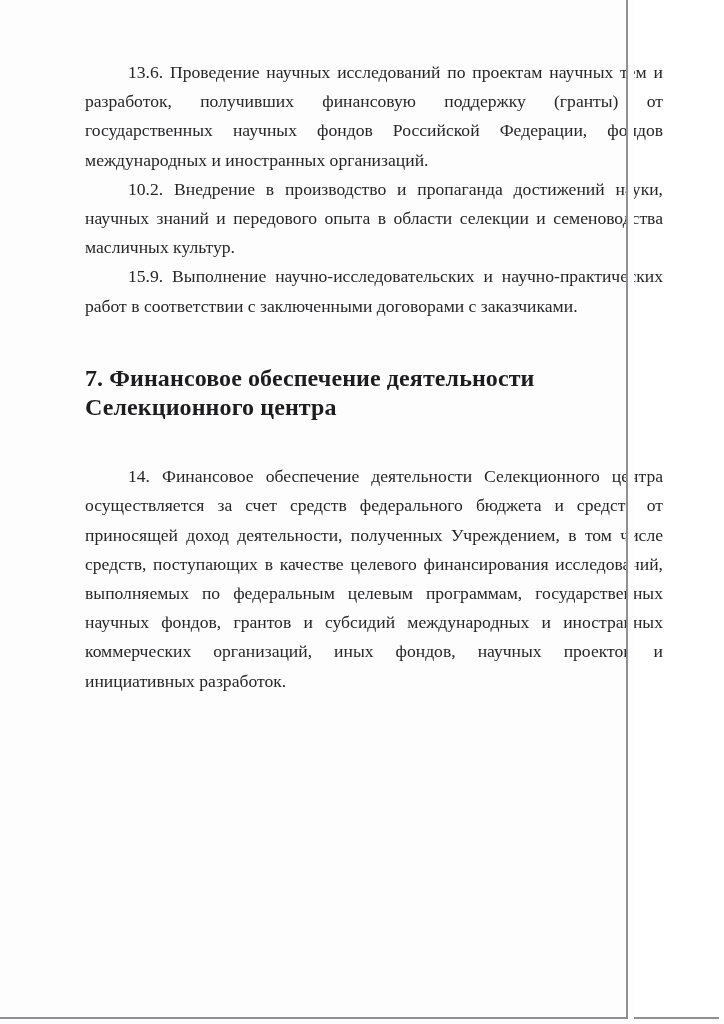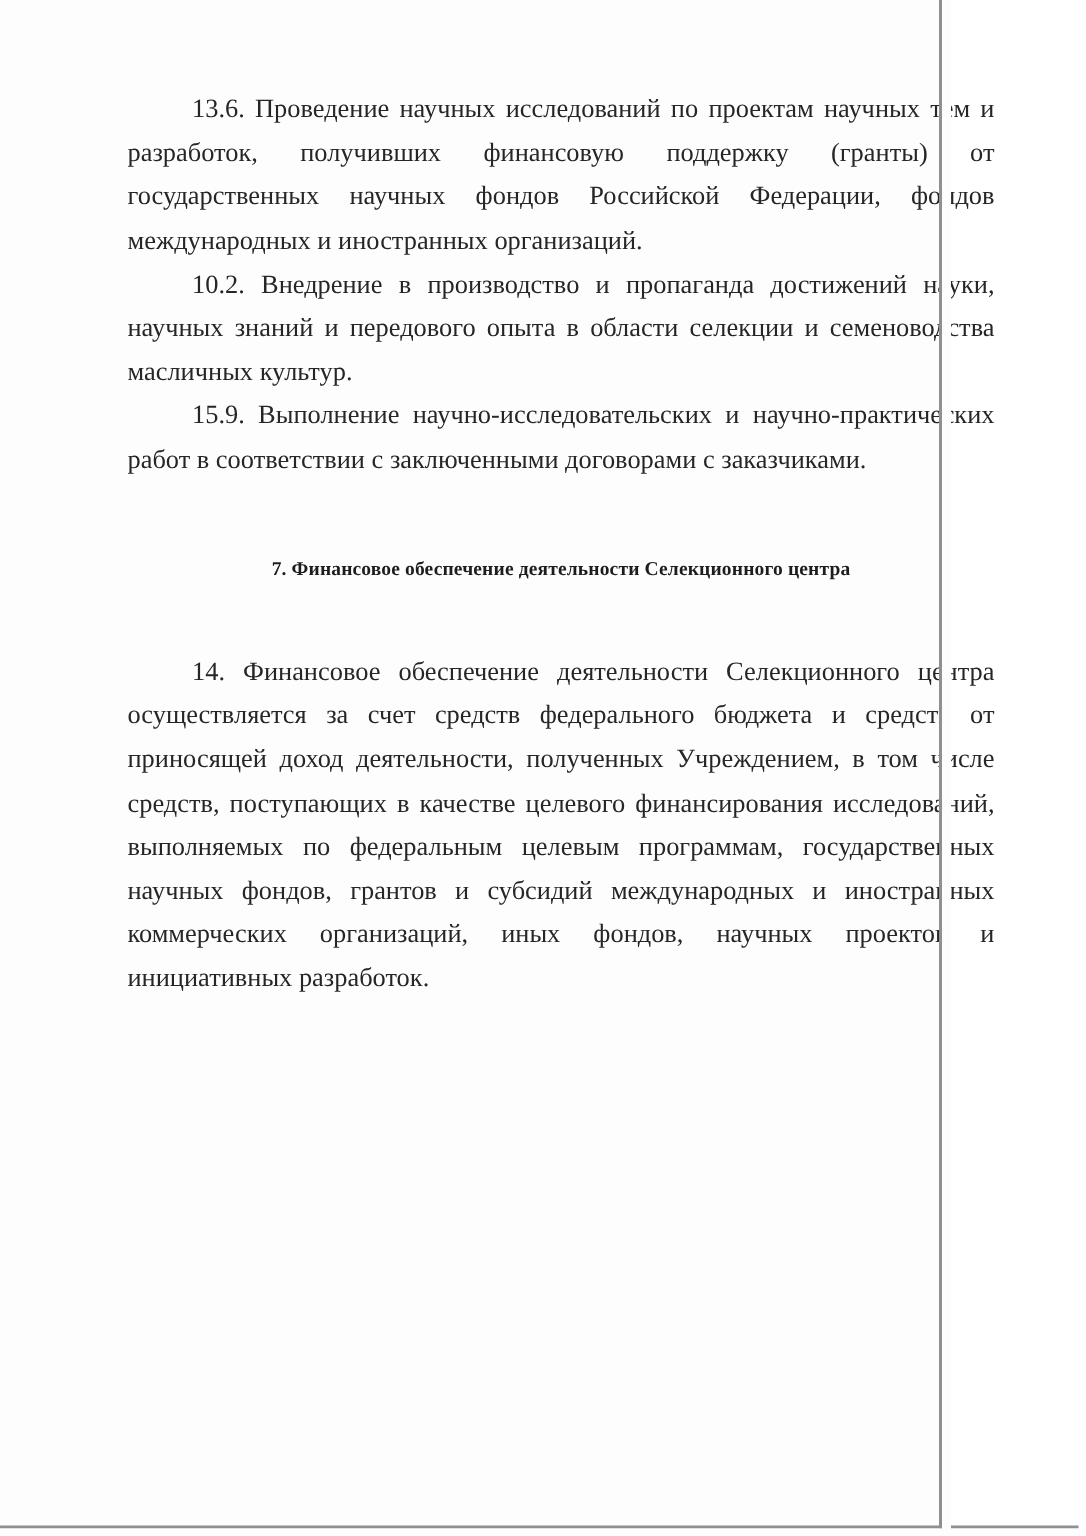--- a/index.html
+++ b/index.html
@@ -73,25 +73,25 @@
     color: #262628;
     text-align: justify;
     text-indent: 43px;
     text-justify: inter-word;
     -webkit-hyphens: none;
     hyphens: none;
   }
 
   h2.section-heading {
     margin: 0;
-    font-size: 13px;
+    font-size: 24px;
     line-height: 29.2px;
     font-weight: bold;
     color: #1d1d1f;
-    text-align: center;
+    text-align: left;
     letter-spacing: 0.1px;
   }
 
   .spacer-before-heading { height: 43px; }
   .spacer-after-heading  { height: 40px; }
 </style>
 </head>
 <body>
 
 <div class="page-sheet">

